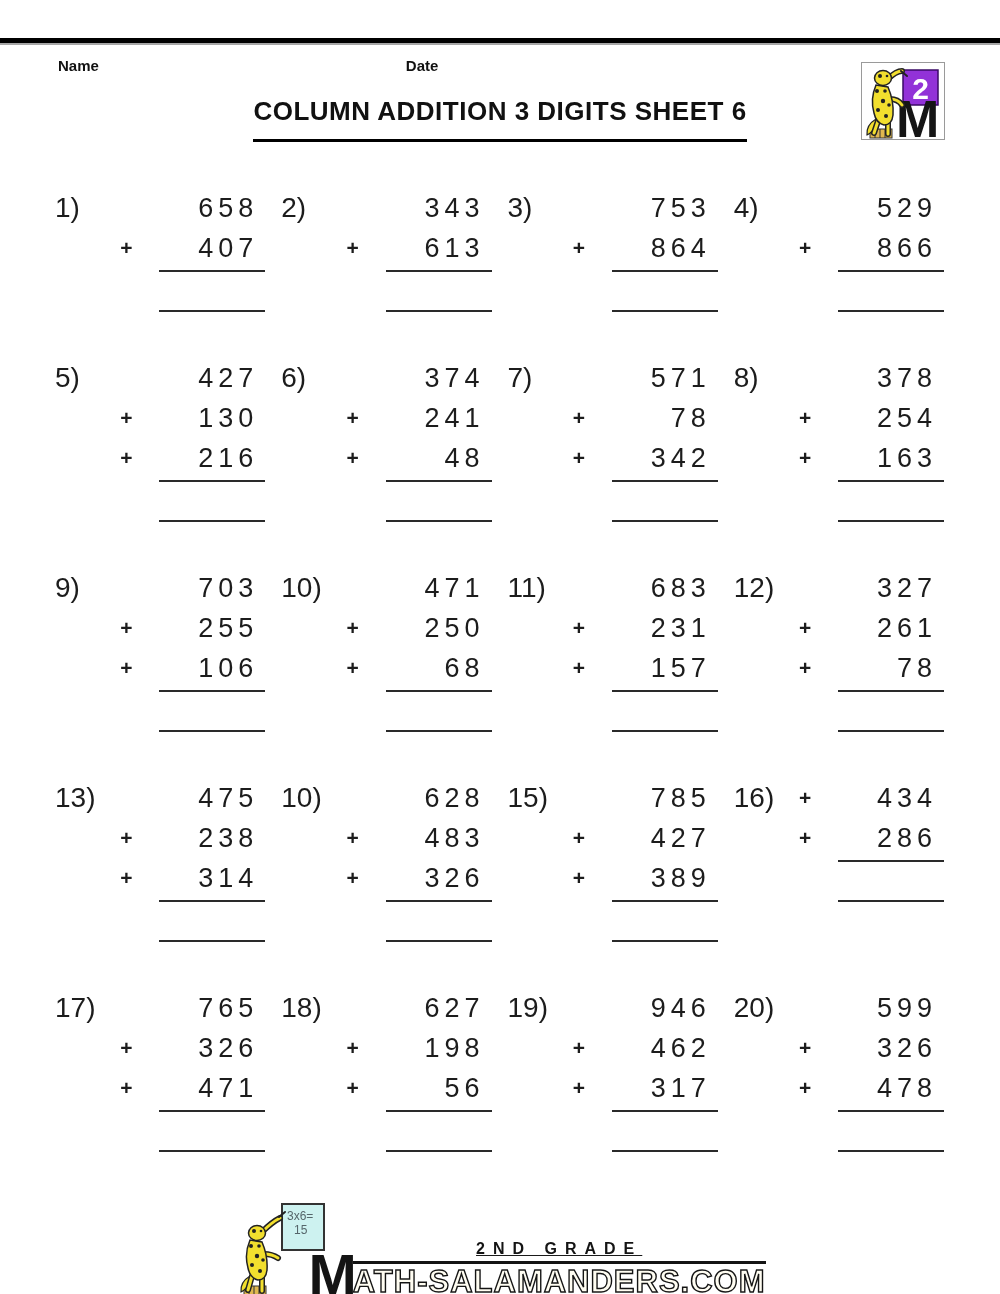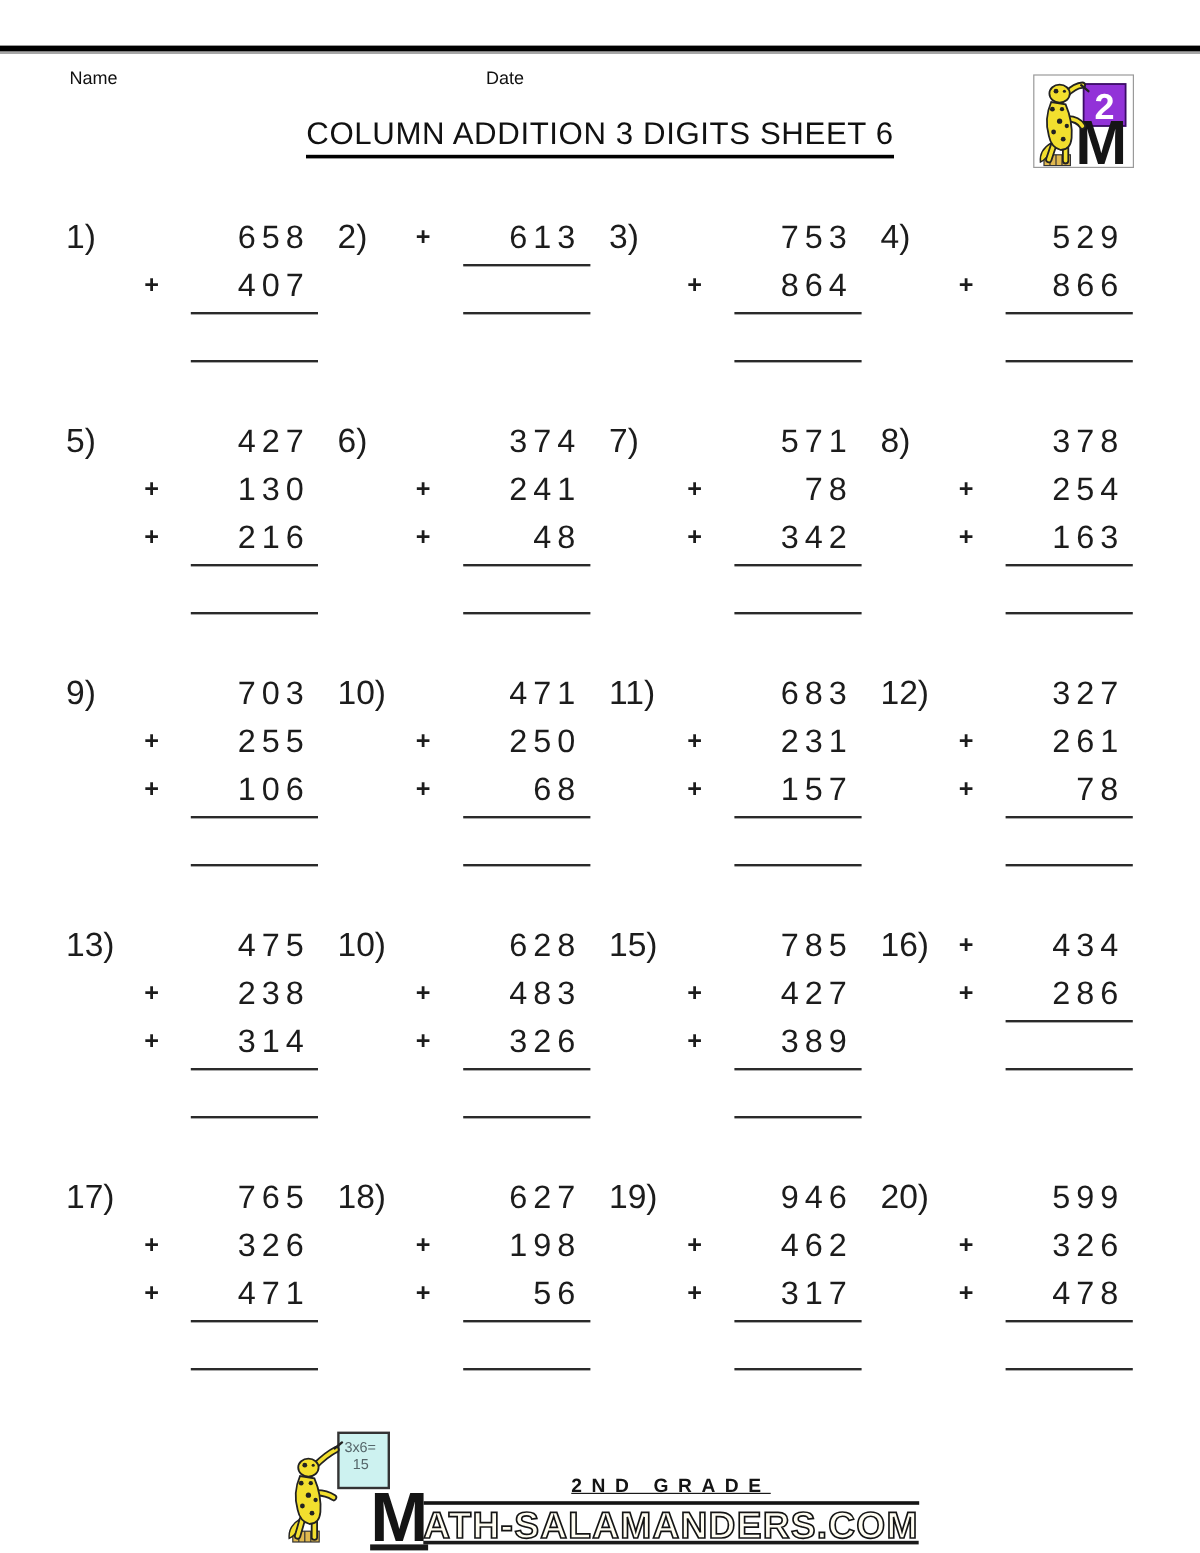--- a/index.html
+++ b/index.html
@@ -16,32 +16,32 @@
   
   .top-rule {
     margin-top: 38px;
     border-top: 5px solid #000;
     border-bottom: 2px solid #a6a6a6;
     height: 1px;
     background: #fff;
   }
 
   
-  .meta { display: flex; margin-top: 12px; font-size: 15px; font-weight: 400; color: #111; }
+  .meta { display: flex; margin-top: 12px; font-size: 15px; font-weight: 700; color: #111; }
   .meta .name-label { margin-left: 58px; }
   .meta .date-label { margin-left: 307px; }
 
   
   .title-wrap { text-align: center; margin-top: 22px; }
   .page-title {
     display: inline-block;
-    font-size: 26px; font-weight: normal; letter-spacing: 0.5px;
+    font-size: 26px; font-weight: bold; letter-spacing: 0.5px;
     color: #111;
     border-bottom: 3px solid #000;
-    padding-bottom: 2px;
+    padding-bottom: 12px;
   }
 
   
   .logo-box {
     position: absolute; top: 62px; right: 55px;
     width: 84px; height: 78px;
     border: 1px solid #9a9a9a;
     background: #fff;
   }
   svg text { font-family: "Liberation Sans", sans-serif; }
@@ -133,20 +133,24 @@
             <span class="plus">+</span>
             <span class="addend">407</span>
           </div>
           <div class="sum-line"></div>
           <div class="answer-line"></div>
         </div>
       </div>
       <div class="problem">
         <span class="pnum">2)</span>
         <div class="work">
+          <div class="addend-row">
+            <span class="plus"></span>
+            <span class="addend">343</span>
+          </div>
           <div class="addend-row">
             <span class="plus">+</span>
             <span class="addend">613</span>
           </div>
           <div class="sum-line"></div>
           <div class="answer-line"></div>
         </div>
       </div>
       <div class="problem">
         <span class="pnum">3)</span>

